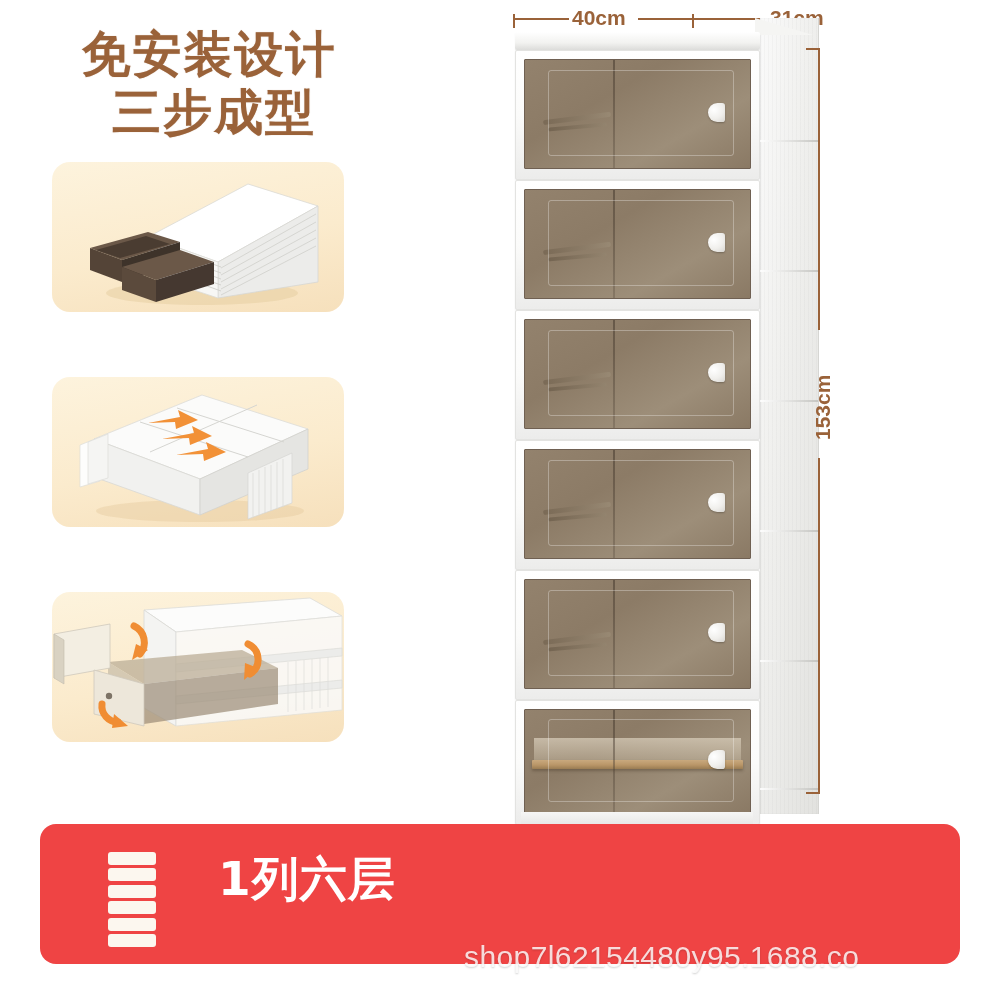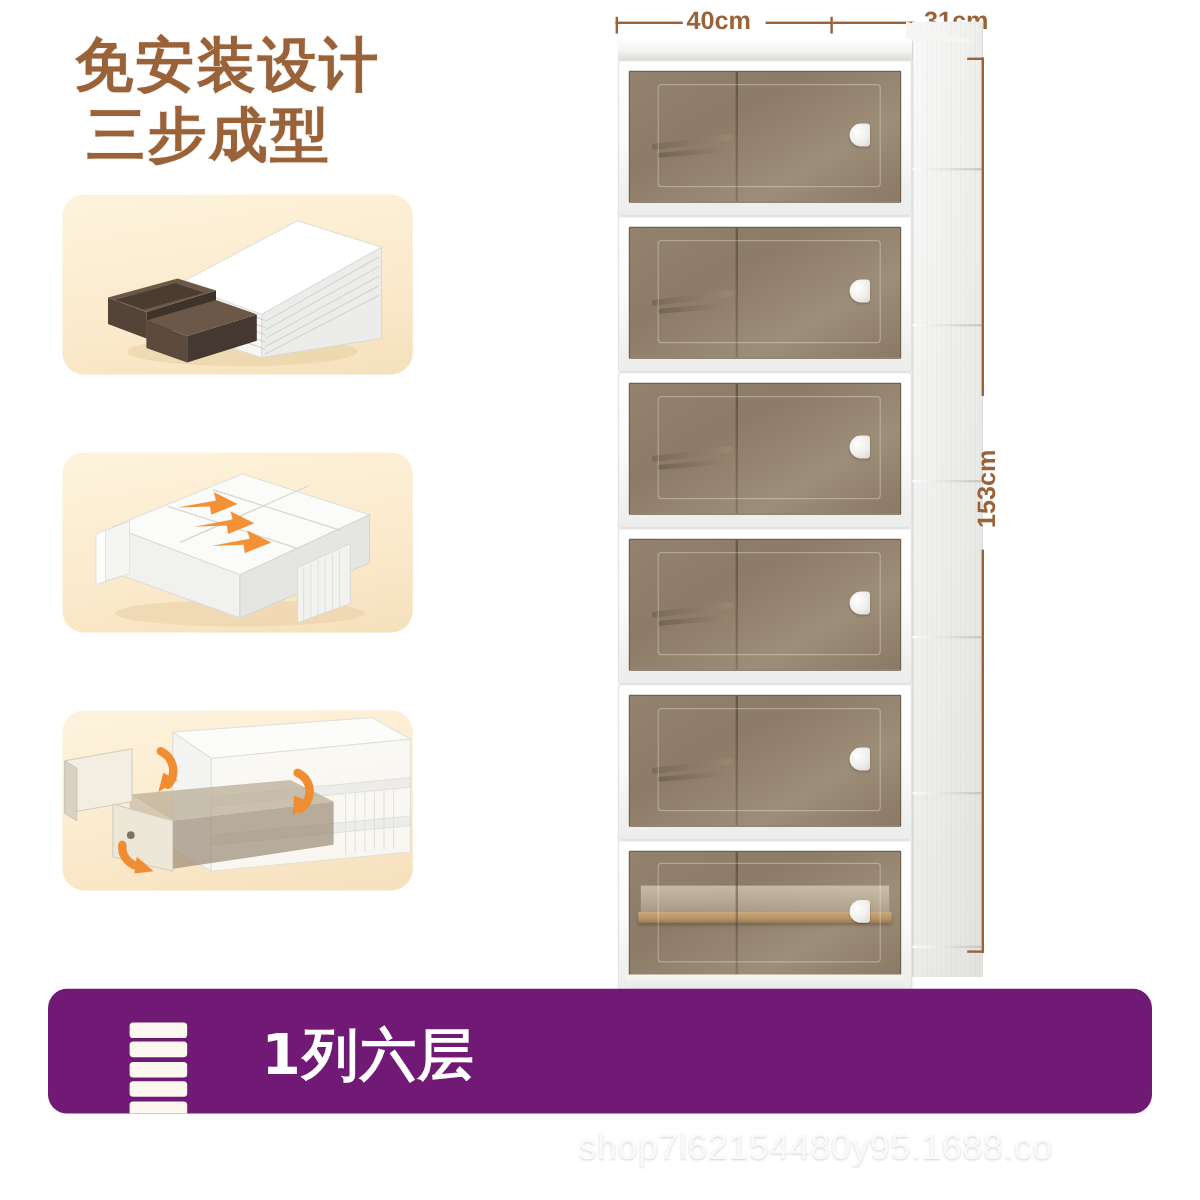--- a/index.html
+++ b/index.html
@@ -3,21 +3,21 @@
 <meta charset="utf-8">
 <style>
   html,body{margin:0;padding:0;}
   body{
     width:1000px;height:1000px;
     background:#ffffff;
     font-family:"Liberation Sans","DejaVu Sans",sans-serif;
     overflow:hidden;
     position:relative;
   }
-  #page{position:absolute;inset:0;width:1000px;height:1000px;}
+  #page{position:absolute;inset:0;width:1000px;height:1000px;text-align:center;}
 
   
   .left-col{position:absolute;left:38px;top:22px;width:320px;height:790px;}
 
   .headline{position:absolute;left:18px;top:8px;width:300px;}
   .headline .hl{
     font-family:"DejaVu Sans","Liberation Sans",sans-serif;
     font-weight:bold;
     color:#9A6239;
     letter-spacing:2px;
@@ -141,22 +141,22 @@
     font-weight:bold;font-size:21px;
     white-space:nowrap;
   }
   .dim-txt.vert{
     transform:rotate(-90deg);
     transform-origin:left top;
   }
 
   
   .banner{
-    position:absolute;left:40px;top:824px;width:920px;height:104px;
-    background:#701a75;
+    position:absolute;left:40px;top:824px;width:920px;height:140px;
+    background:#ef4444;
     border-radius:16px;
     overflow:hidden;
   }
   .bars-icon{position:absolute;left:68px;top:28px;width:48px;height:94px;}
   .bars-icon i{
     display:block;width:48px;height:13px;margin-bottom:3.4px;
     background:#FCF7EF;border-radius:3px;
   }
   .banner-title{
     position:absolute;left:178px;top:24px;
@@ -166,21 +166,21 @@
     white-space:nowrap;
   }
   .banner-sub{
     position:absolute;left:178px;top:83px;
     color:#ffffff;
     font-family:"DejaVu Sans","Liberation Sans",sans-serif;
     font-weight:bold;font-size:33px;letter-spacing:.5px;
     white-space:nowrap;
   }
   .watermark{
-    position:absolute;left:482px;top:940px;
+    position:absolute;left:464px;top:940px;
     color:rgba(255,255,255,.82);
     font-family:"Liberation Sans","DejaVu Sans",sans-serif;
     font-size:30px;letter-spacing:.4px;
     white-space:nowrap;
     text-shadow:0 1px 2px rgba(0,0,0,.18);
   }
 </style>
 </head>
 <body>
 

